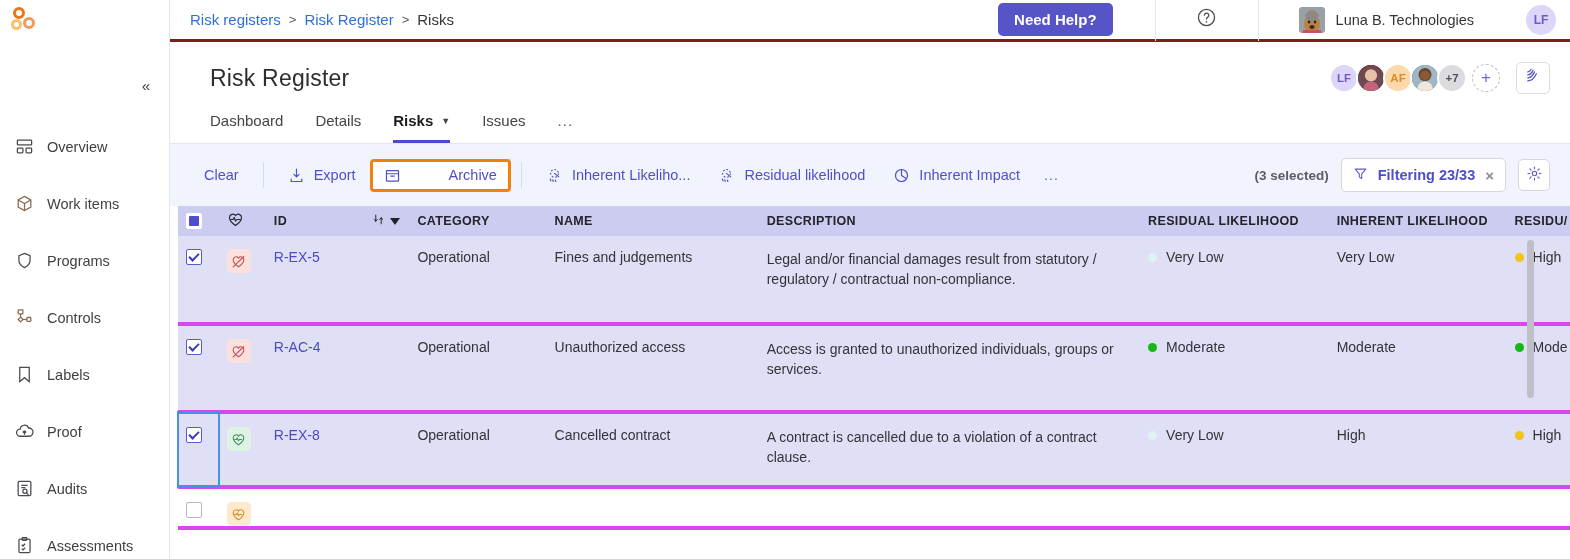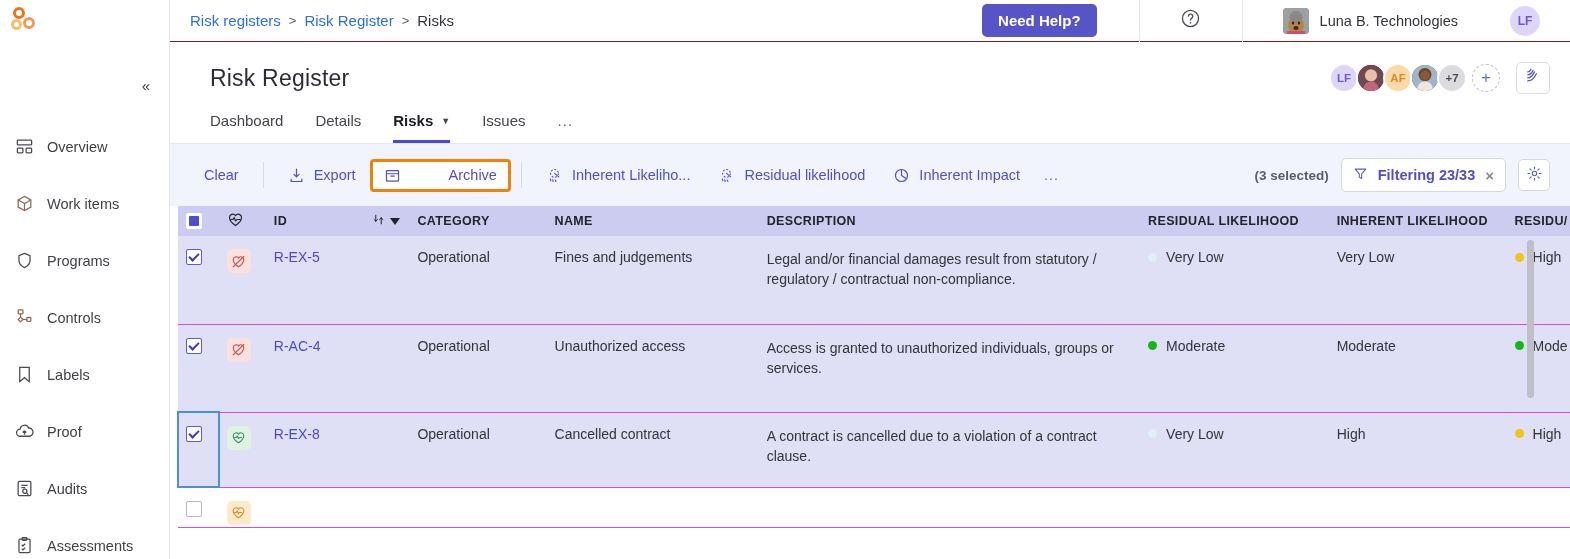--- a/index.html
+++ b/index.html
@@ -37,21 +37,21 @@
   }
   .nav-ico { width: 20px; height: 20px; flex: 0 0 20px; display: flex; align-items: center; justify-content: center; }
   .nav-ico svg { width: 19px; height: 19px; display: block; }
 
   
   .main { flex: 1 1 auto; height: 559px; display: flex; flex-direction: column; min-width: 0; background: #fff; }
 
   
   .topbar {
     height: 42px; flex: 0 0 42px; display: flex; align-items: center;
-    border-bottom: 1px solid #7f1d1d; padding-left: 20px; padding-right: 16px;
+    border-bottom: 3px solid #7f1d1d; padding-left: 20px; padding-right: 0;
   }
   .crumbs { display: flex; align-items: center; gap: 8px; font-size: 15px; }
   .crumb-link { color: #2b6fe0; cursor: pointer; }
   .crumb-sep { color: #5a5a62; font-size: 13px; }
   .crumb-cur { color: #34343a; }
   .topbar-right { margin-left: auto; display: flex; align-items: center; height: 42px; gap: 24px; }
   .need-help {
     background: #5754c8; color: #fff; font-size: 15px; font-weight: bold;
     border: none; border-radius: 5px; padding: 8px 16px; cursor: pointer;
     margin-right: 18px;
@@ -140,21 +140,21 @@
   
   .table-area { flex: 1 1 auto; position: relative; overflow: hidden; padding-left: 8px; background: #fff; }
   .tbl { width: 1500px; border-collapse: collapse; table-layout: fixed; }
   .tbl thead th {
     background: #ccccf0; color: #23232b; font-size: 12.5px; font-weight: bold;
     letter-spacing: .35px; text-align: left; height: 30px; padding: 0 0 0 8px;
     vertical-align: middle; white-space: nowrap;
   }
   .tbl td {
     font-size: 14px; color: #33333a; vertical-align: top; padding: 13px 10px 0 8px;
-    border-bottom: 1px solid #d946ef;
+    border-bottom: 4px solid #d946ef;
   }
   tr.sel td { background: #dfdff5; }
   tr.unsel td { background: #ffffff; }
   .c-check { width: 38px; }
   .c-health { width: 44px; }
   .c-id { width: 92px; }
   .c-sort { width: 42px; }
   .c-cat { width: 128px; }
   .c-name { width: 198px; }
   .c-desc { width: 356px; }

